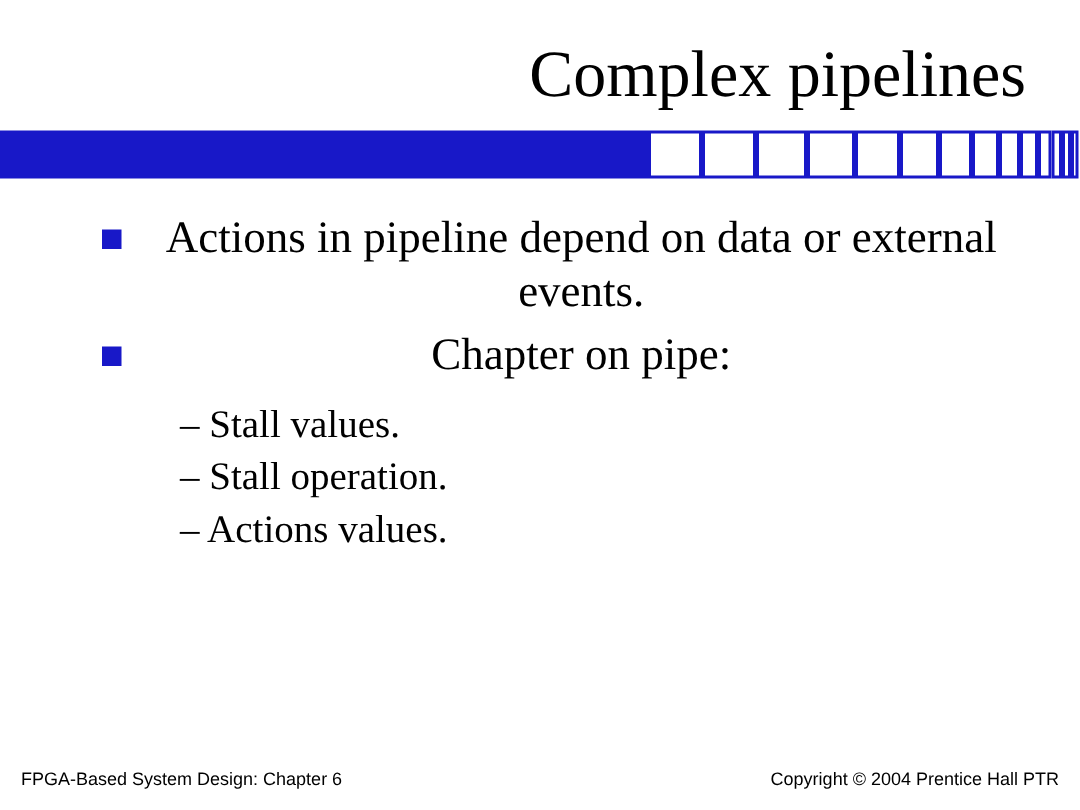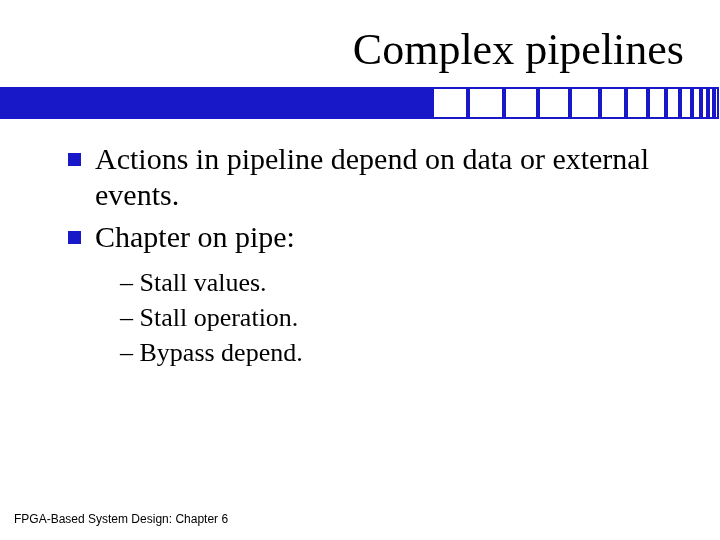--- a/index.html
+++ b/index.html
@@ -64,21 +64,21 @@
     align-items: flex-start;
   }
   .sqb {
     width: 13px;
     height: 13px;
     background: #1818c8;
     flex: 0 0 auto;
     margin-top: 12px;
     margin-right: 14px;
   }
-  .l1-text { flex: 1 1 auto; }
+  .l1-text { flex: 1 1 auto; text-align: center; }
   .l2list {
     list-style: none;
     margin-top: 10px;
     padding-left: 52px;
   }
   .l2 {
     font-size: 26px;
     line-height: 1.35;
   }
   .footer {
@@ -132,21 +132,22 @@
       <li class="l1">
         <div class="l1-row">
           <span class="sqb"></span>
           <span class="l1-text">Chapter on pipe:</span>
         </div>
       </li>
     </ul>
     <ul class="l2list">
       <li class="l2">– Stall values.</li>
       <li class="l2">– Stall operation.</li>
-      <li class="l2">– Bypass depend.</li>
+      <li class="l2">– Actions values.</li>
     </ul>
   </div>
 
   <div class="footer">
     <span>FPGA-Based System Design: Chapter 6</span>
+    <span>Copyright © 2004 Prentice Hall PTR</span>
   </div>
 
 </div>
 
 </body></html>

